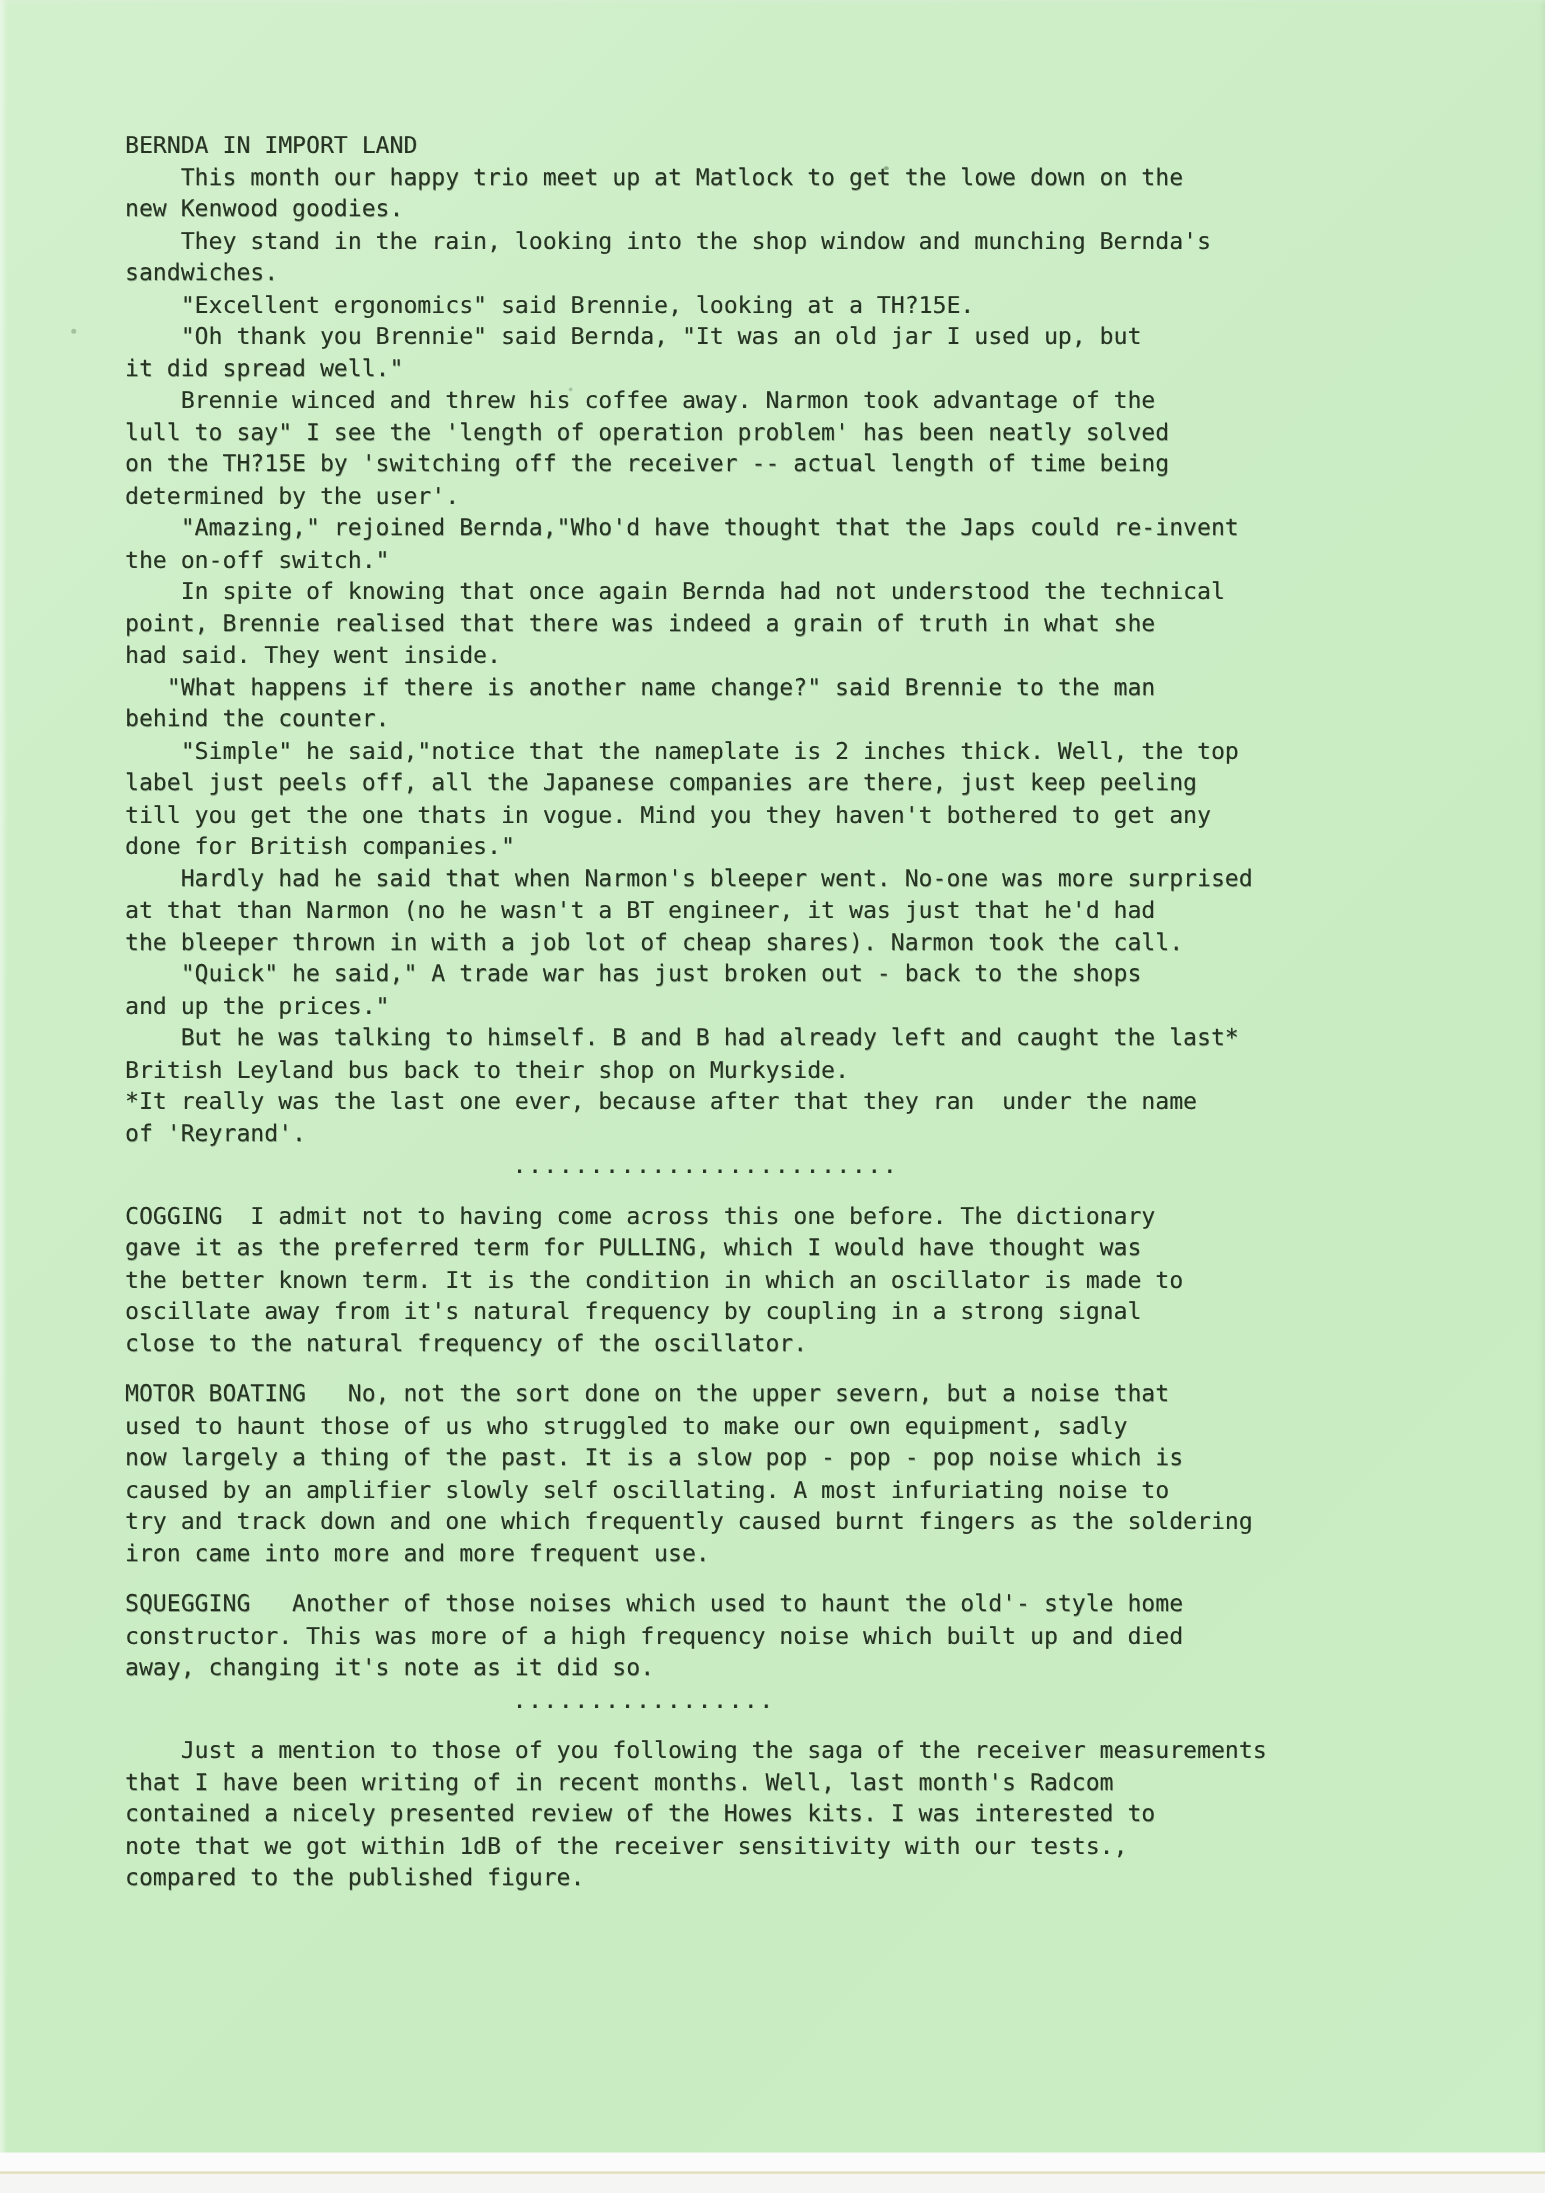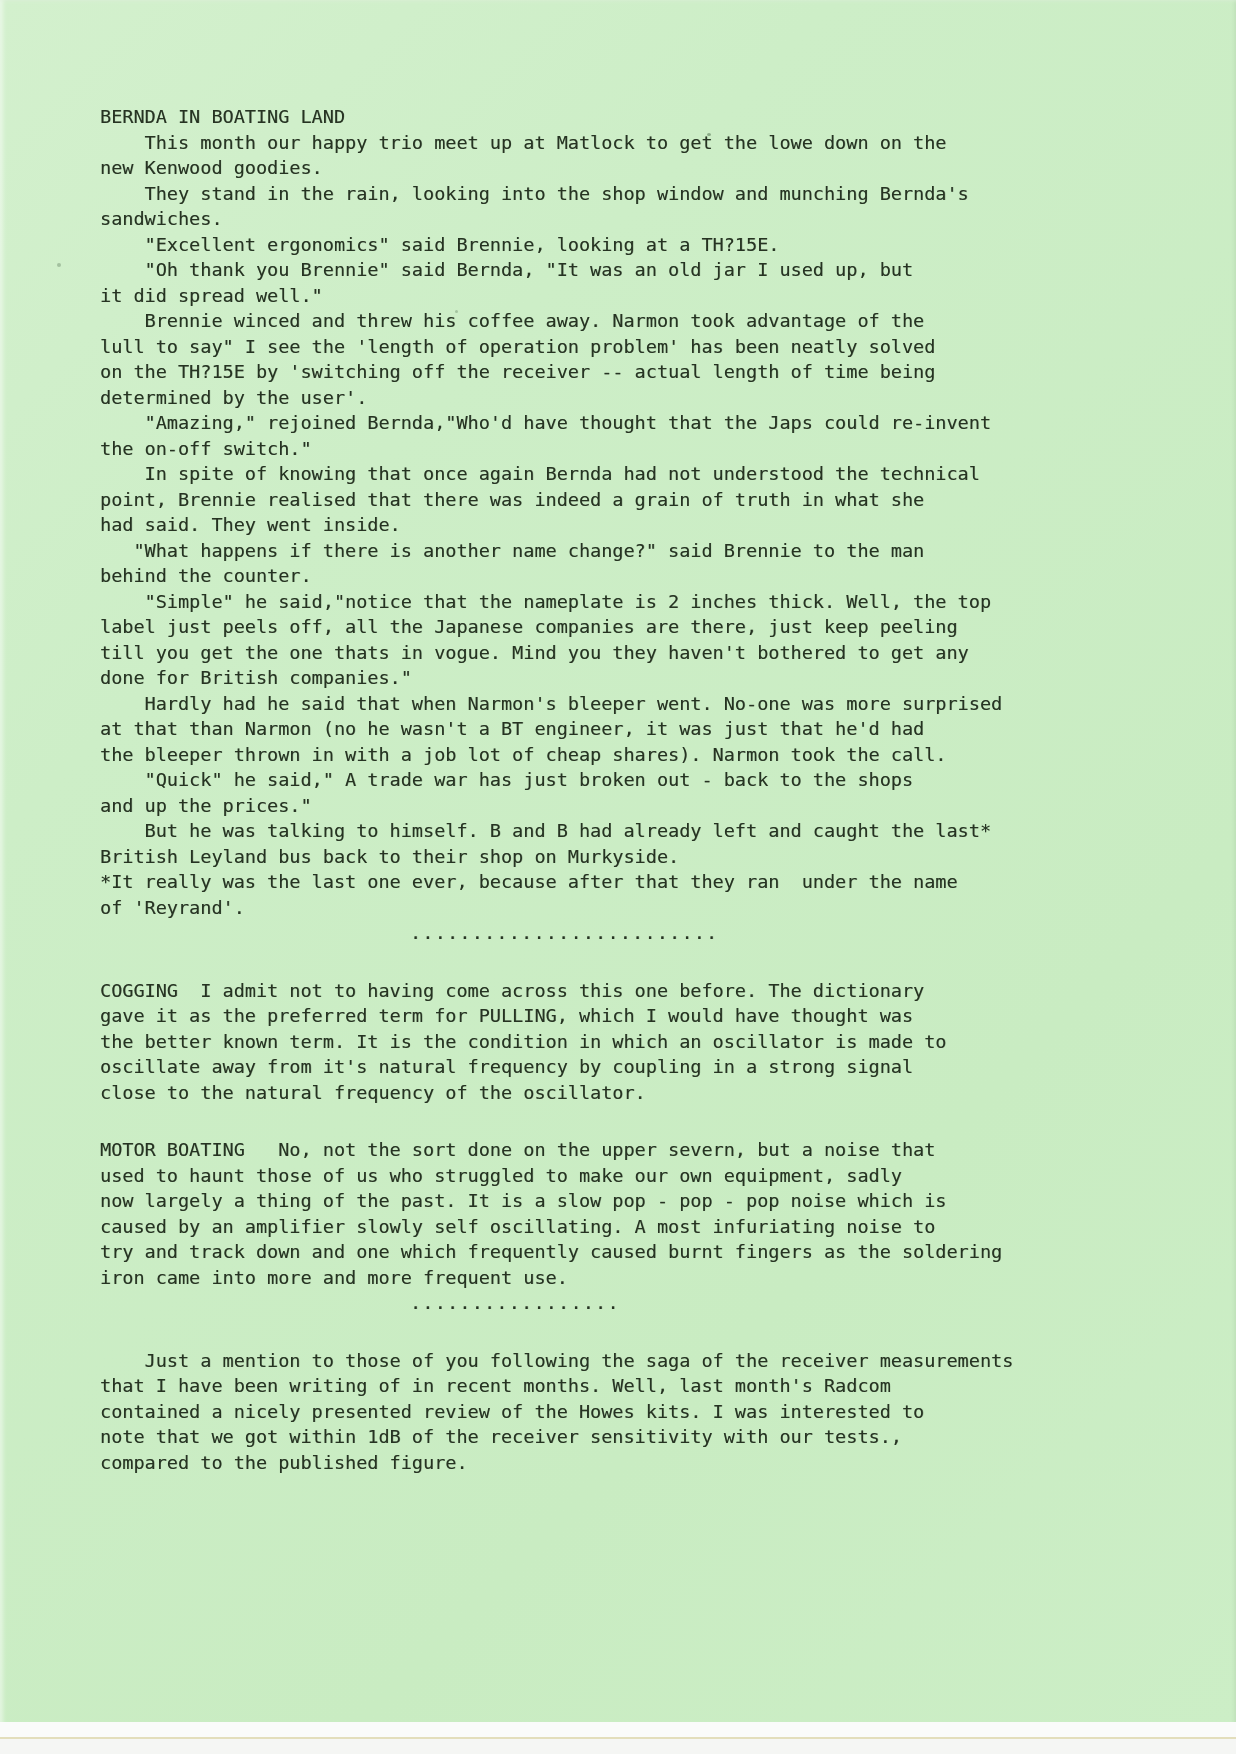--- a/index.html
+++ b/index.html
@@ -39,21 +39,21 @@
     width: 1060px;
     color: #263322;
     font-size: 18.5px;
     line-height: 25.5px;
     text-shadow: 0.4px 0.4px 0 rgba(25,40,25,0.38);
   }
   .text-block > div {
     white-space: pre;
     font-family: "DejaVu Sans Mono", monospace;
   }
-  .mt1 { margin-top: 32px; }
+  .mt1 { margin-top: 15px; }
   .sep {
     padding-left: 310px;
     letter-spacing: 1.2px;
   }
   .scanner-strip {
     position: absolute;
     left: 0;
     bottom: 0;
     width: 1236px;
     height: 15px;
@@ -62,21 +62,21 @@
 </style>
 </head>
 <body>
 
 <div class="paper">
   <div class="speck s1"></div>
   <div class="speck s2"></div>
   <div class="speck s3"></div>
 
   <div class="text-block">
-    <div>BERNDA IN BOATING LAND</div>
+    <div>BERNDA IN IMPORT LAND</div>
     <div>    This month our happy trio meet up at Matlock to get the lowe down on the
 new Kenwood goodies.
     They stand in the rain, looking into the shop window and munching Bernda's
 sandwiches.
     "Excellent ergonomics" said Brennie, looking at a TH?15E.
     "Oh thank you Brennie" said Bernda, "It was an old jar I used up, but
 it did spread well."
     Brennie winced and threw his coffee away. Narmon took advantage of the
 lull to say" I see the 'length of operation problem' has been neatly solved
 on the TH?15E by 'switching off the receiver -- actual length of time being
@@ -106,20 +106,23 @@
 gave it as the preferred term for PULLING, which I would have thought was
 the better known term. It is the condition in which an oscillator is made to
 oscillate away from it's natural frequency by coupling in a strong signal
 close to the natural frequency of the oscillator.</div>
     <div class="mt1">MOTOR BOATING   No, not the sort done on the upper severn, but a noise that
 used to haunt those of us who struggled to make our own equipment, sadly
 now largely a thing of the past. It is a slow pop - pop - pop noise which is
 caused by an amplifier slowly self oscillating. A most infuriating noise to
 try and track down and one which frequently caused burnt fingers as the soldering
 iron came into more and more frequent use.</div>
+    <div class="mt1">SQUEGGING   Another of those noises which used to haunt the old'- style home
+constructor. This was more of a high frequency noise which built up and died
+away, changing it's note as it did so.</div>
     <div class="sep">.................</div>
     <div class="mt1">    Just a mention to those of you following the saga of the receiver measurements
 that I have been writing of in recent months. Well, last month's Radcom
 contained a nicely presented review of the Howes kits. I was interested to
 note that we got within 1dB of the receiver sensitivity with our tests.,
 compared to the published figure.</div>
   </div>
 
   <div class="scanner-strip"></div>
 </div>

